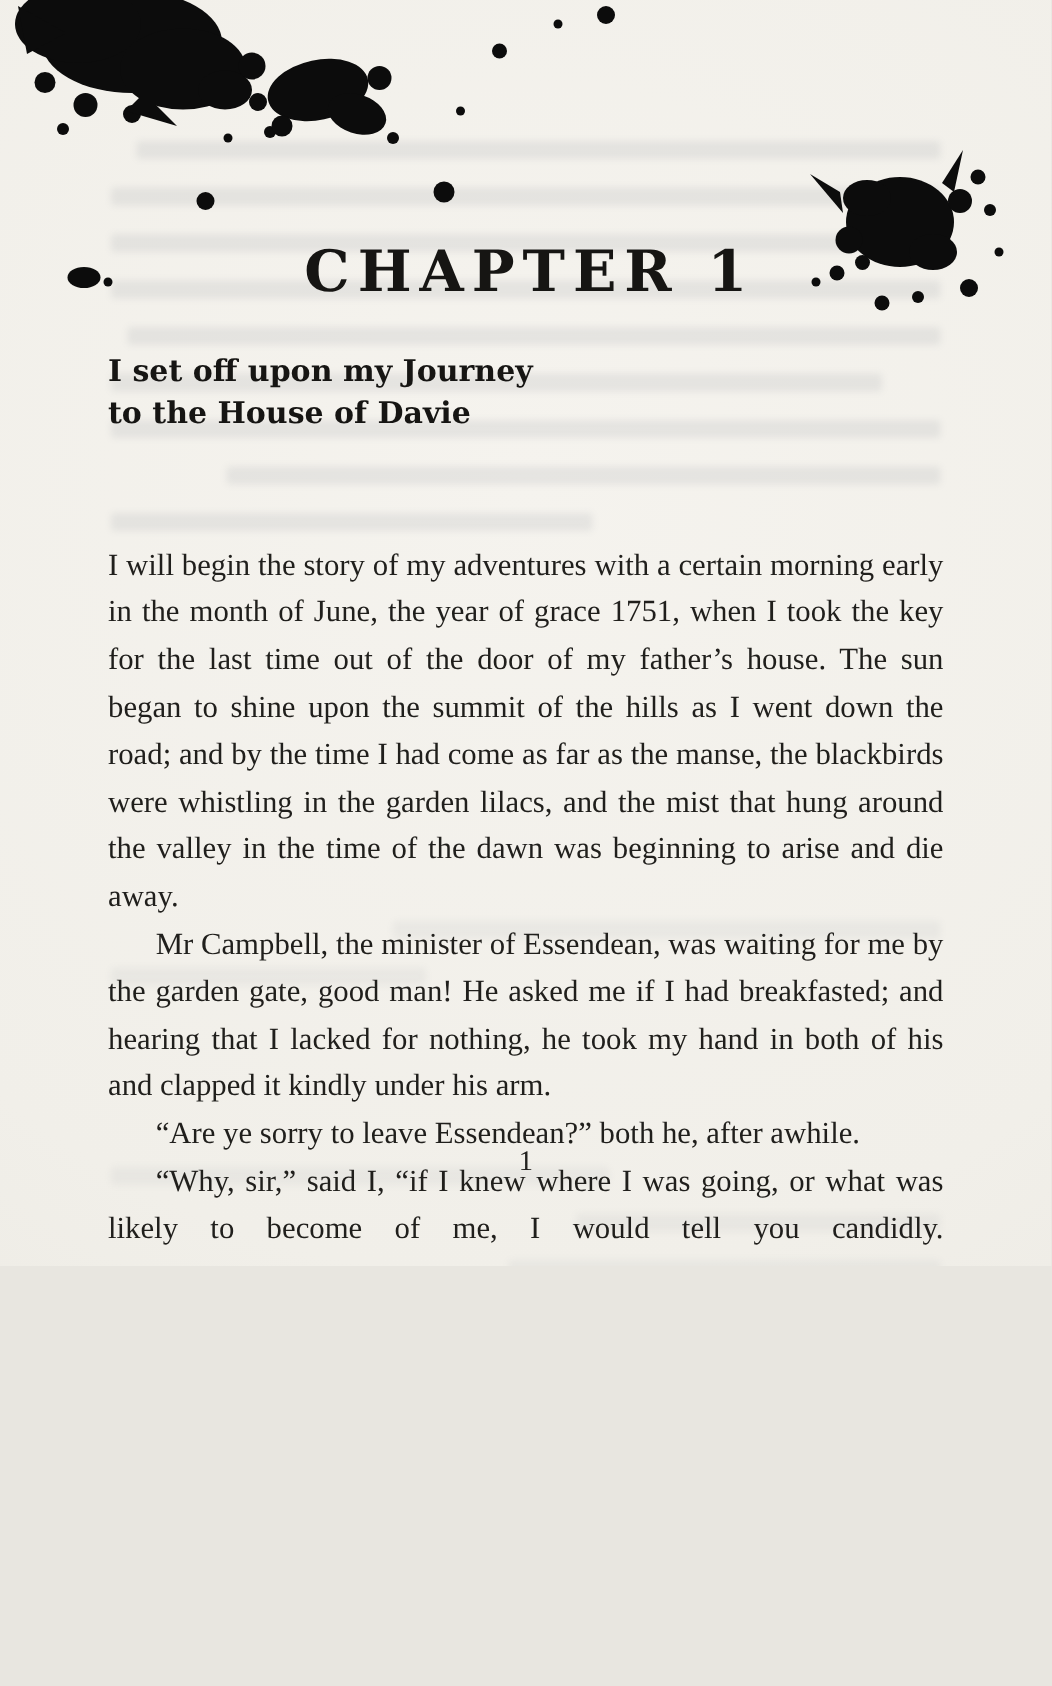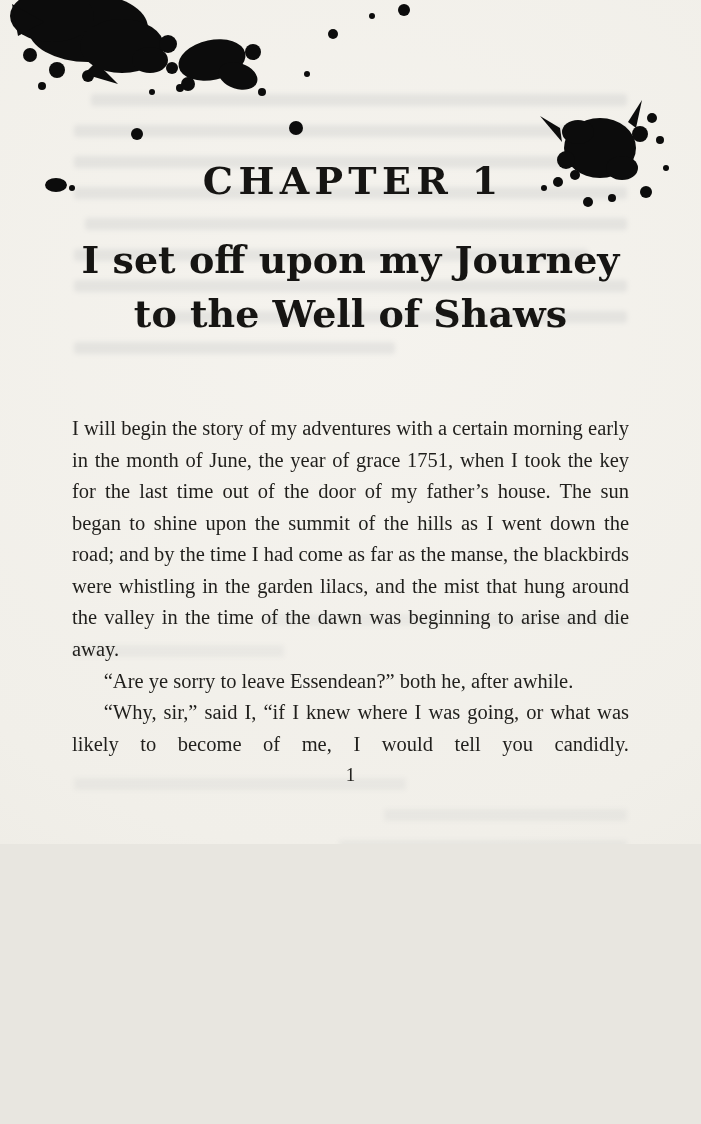--- a/index.html
+++ b/index.html
@@ -71,24 +71,23 @@
     text-align: center;
     font-family: "DejaVu Serif", "Liberation Serif", serif;
     font-weight: 700;
     font-size: 38px;
     letter-spacing: 0.14em;
     text-indent: 0.14em;
     color: #161513;
   }
   .chapter-title {
     margin: 30px 0 0 0;
-    text-align: center;
     font-family: "DejaVu Serif", "Liberation Serif", serif;
     font-weight: 700;
-    font-size: 38px;
+    font-size: 20px;
     line-height: 1.42;
     color: #161513;
   }
   .body-text {
     margin-top: 72px;
     font-size: 20.5px;
     line-height: 31.6px;
     text-align: justify;
     color: #201f1c;
   }
@@ -190,25 +189,26 @@
       <ellipse cx="56" cy="185" rx="11" ry="7"></ellipse>
       <circle cx="72" cy="188" r="3"></circle>
     </g>
   </svg>
 
   <div class="content">
     <h1 class="chapter-label">CHAPTER 1</h1>
 
     <h2 class="chapter-title">
       <span>I set off upon my Journey</span><br>
-      <span>to the Well of Shaws</span>
+      <span>to the House of Davie</span>
     </h2>
 
     <div class="body-text">
       <p class="first">I will begin the story of my adventures with a certain morning early in the month of June, the year of grace 1751, when I took the key for the last time out of the door of my father’s house. The sun began to shine upon the summit of the hills as I went down the road; and by the time I had come as far as the manse, the blackbirds were whistling in the garden lilacs, and the mist that hung around the valley in the time of the dawn was beginning to arise and die away.</p>
+      <p>Mr Campbell, the minister of Essendean, was waiting for me by the garden gate, good man! He asked me if I had breakfasted; and hearing that I lacked for nothing, he took my hand in both of his and clapped it kindly under his arm.</p>
       <p>“Are ye sorry to leave Essendean?” both he, after awhile.</p>
       <p class="continued">“Why, sir,” said I, “if I knew where I was going, or what was likely to become of me, I would tell you candidly.</p>
     </div>
   </div>
 
   <div class="page-number">1</div>
 
 </div>
 
 </body></html>

